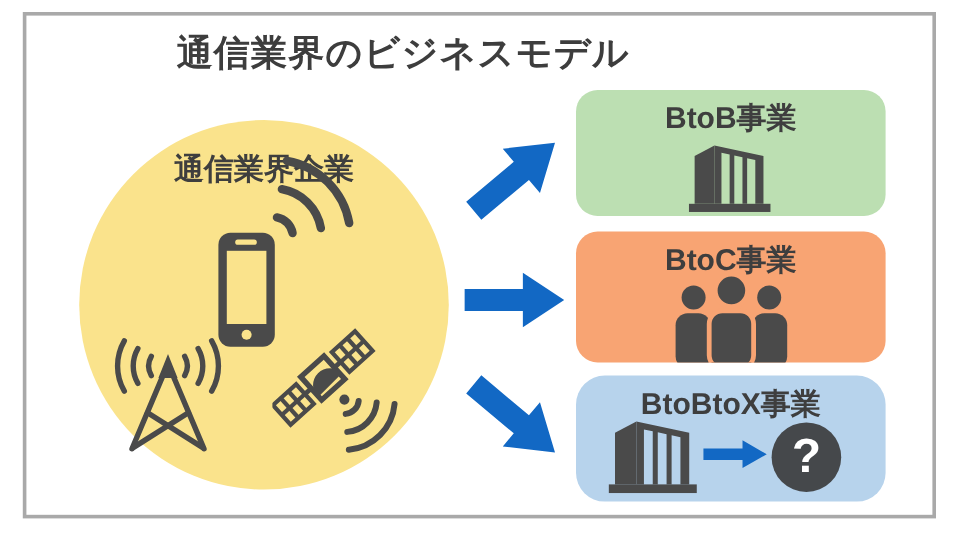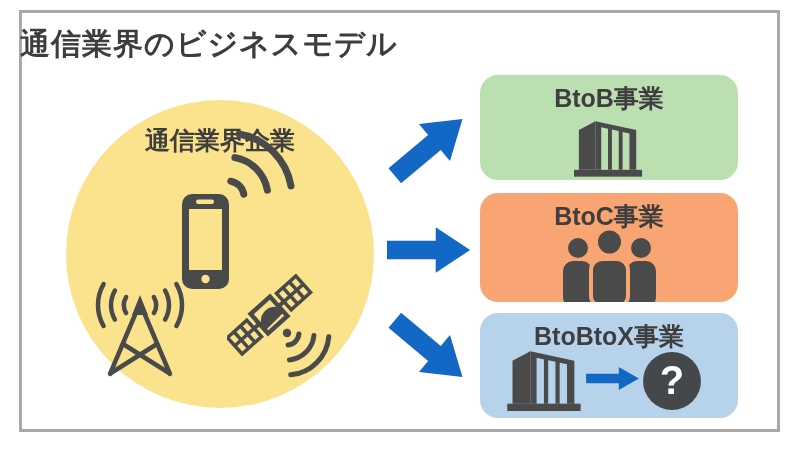--- a/index.html
+++ b/index.html
@@ -7,21 +7,21 @@
     position:relative;width:800px;height:449px;overflow:hidden;
     font-family:"Liberation Sans","DejaVu Sans",sans-serif;
     font-weight:bold;color:#3d3d3d;background:#fff;
   }
   .frame{
     position:absolute;left:19px;top:10px;width:755px;height:416px;
     border:3px solid #a9a9a9;background:#fff;
   }
   .title{
     position:absolute;left:20px;top:24px;width:632px;
-    font-size:30px;letter-spacing:1px;color:#3d3d3d;
+    text-align:center;font-size:30px;letter-spacing:1px;color:#3d3d3d;
   }
   .source-circle{
     position:absolute;left:66px;top:100px;width:308px;height:308px;
     border-radius:50%;background:#fae38c;
   }
   .source-label{
     position:absolute;left:0;top:24px;width:100%;
     text-align:center;font-size:25px;color:#3e3e3e;
   }
   .icon{position:absolute;color:#4a4a4a;line-height:0;}
@@ -31,21 +31,21 @@
   .sat-icon{left:161px;top:173px;}
   .big-arrow{position:absolute;color:#1268c4;line-height:0;}
   .arrow-up{left:381px;top:122px;transform:rotate(-40deg);}
   .arrow-mid{left:387px;top:226px;}
   .arrow-down{left:381px;top:324px;transform:rotate(40deg);}
   .target-box{
     position:absolute;left:480px;width:258px;border-radius:18px;
   }
   .box-green{top:75px;height:105px;background:#bcdfb2;}
   .box-orange{top:193px;height:109px;background:#f8a473;}
-  .box-blue{top:313px;height:105px;background:#b7d3ec;}
+  .box-blue{top:313px;height:105px;background:#b7d3ec;border-radius:24px;}
   .box-label{
     position:absolute;left:0;top:7px;width:100%;
     text-align:center;font-size:25px;color:#3e3e3e;
   }
   .bld-green{left:94px;top:41px;}
   .ppl-orange{left:82px;top:35px;}
   .bld-blue{left:27px;top:33px;}
   .mini-arrow{left:106px;top:53px;color:#1268c4;}
   .q-circle{
     position:absolute;left:163px;top:39px;width:58px;height:58px;

